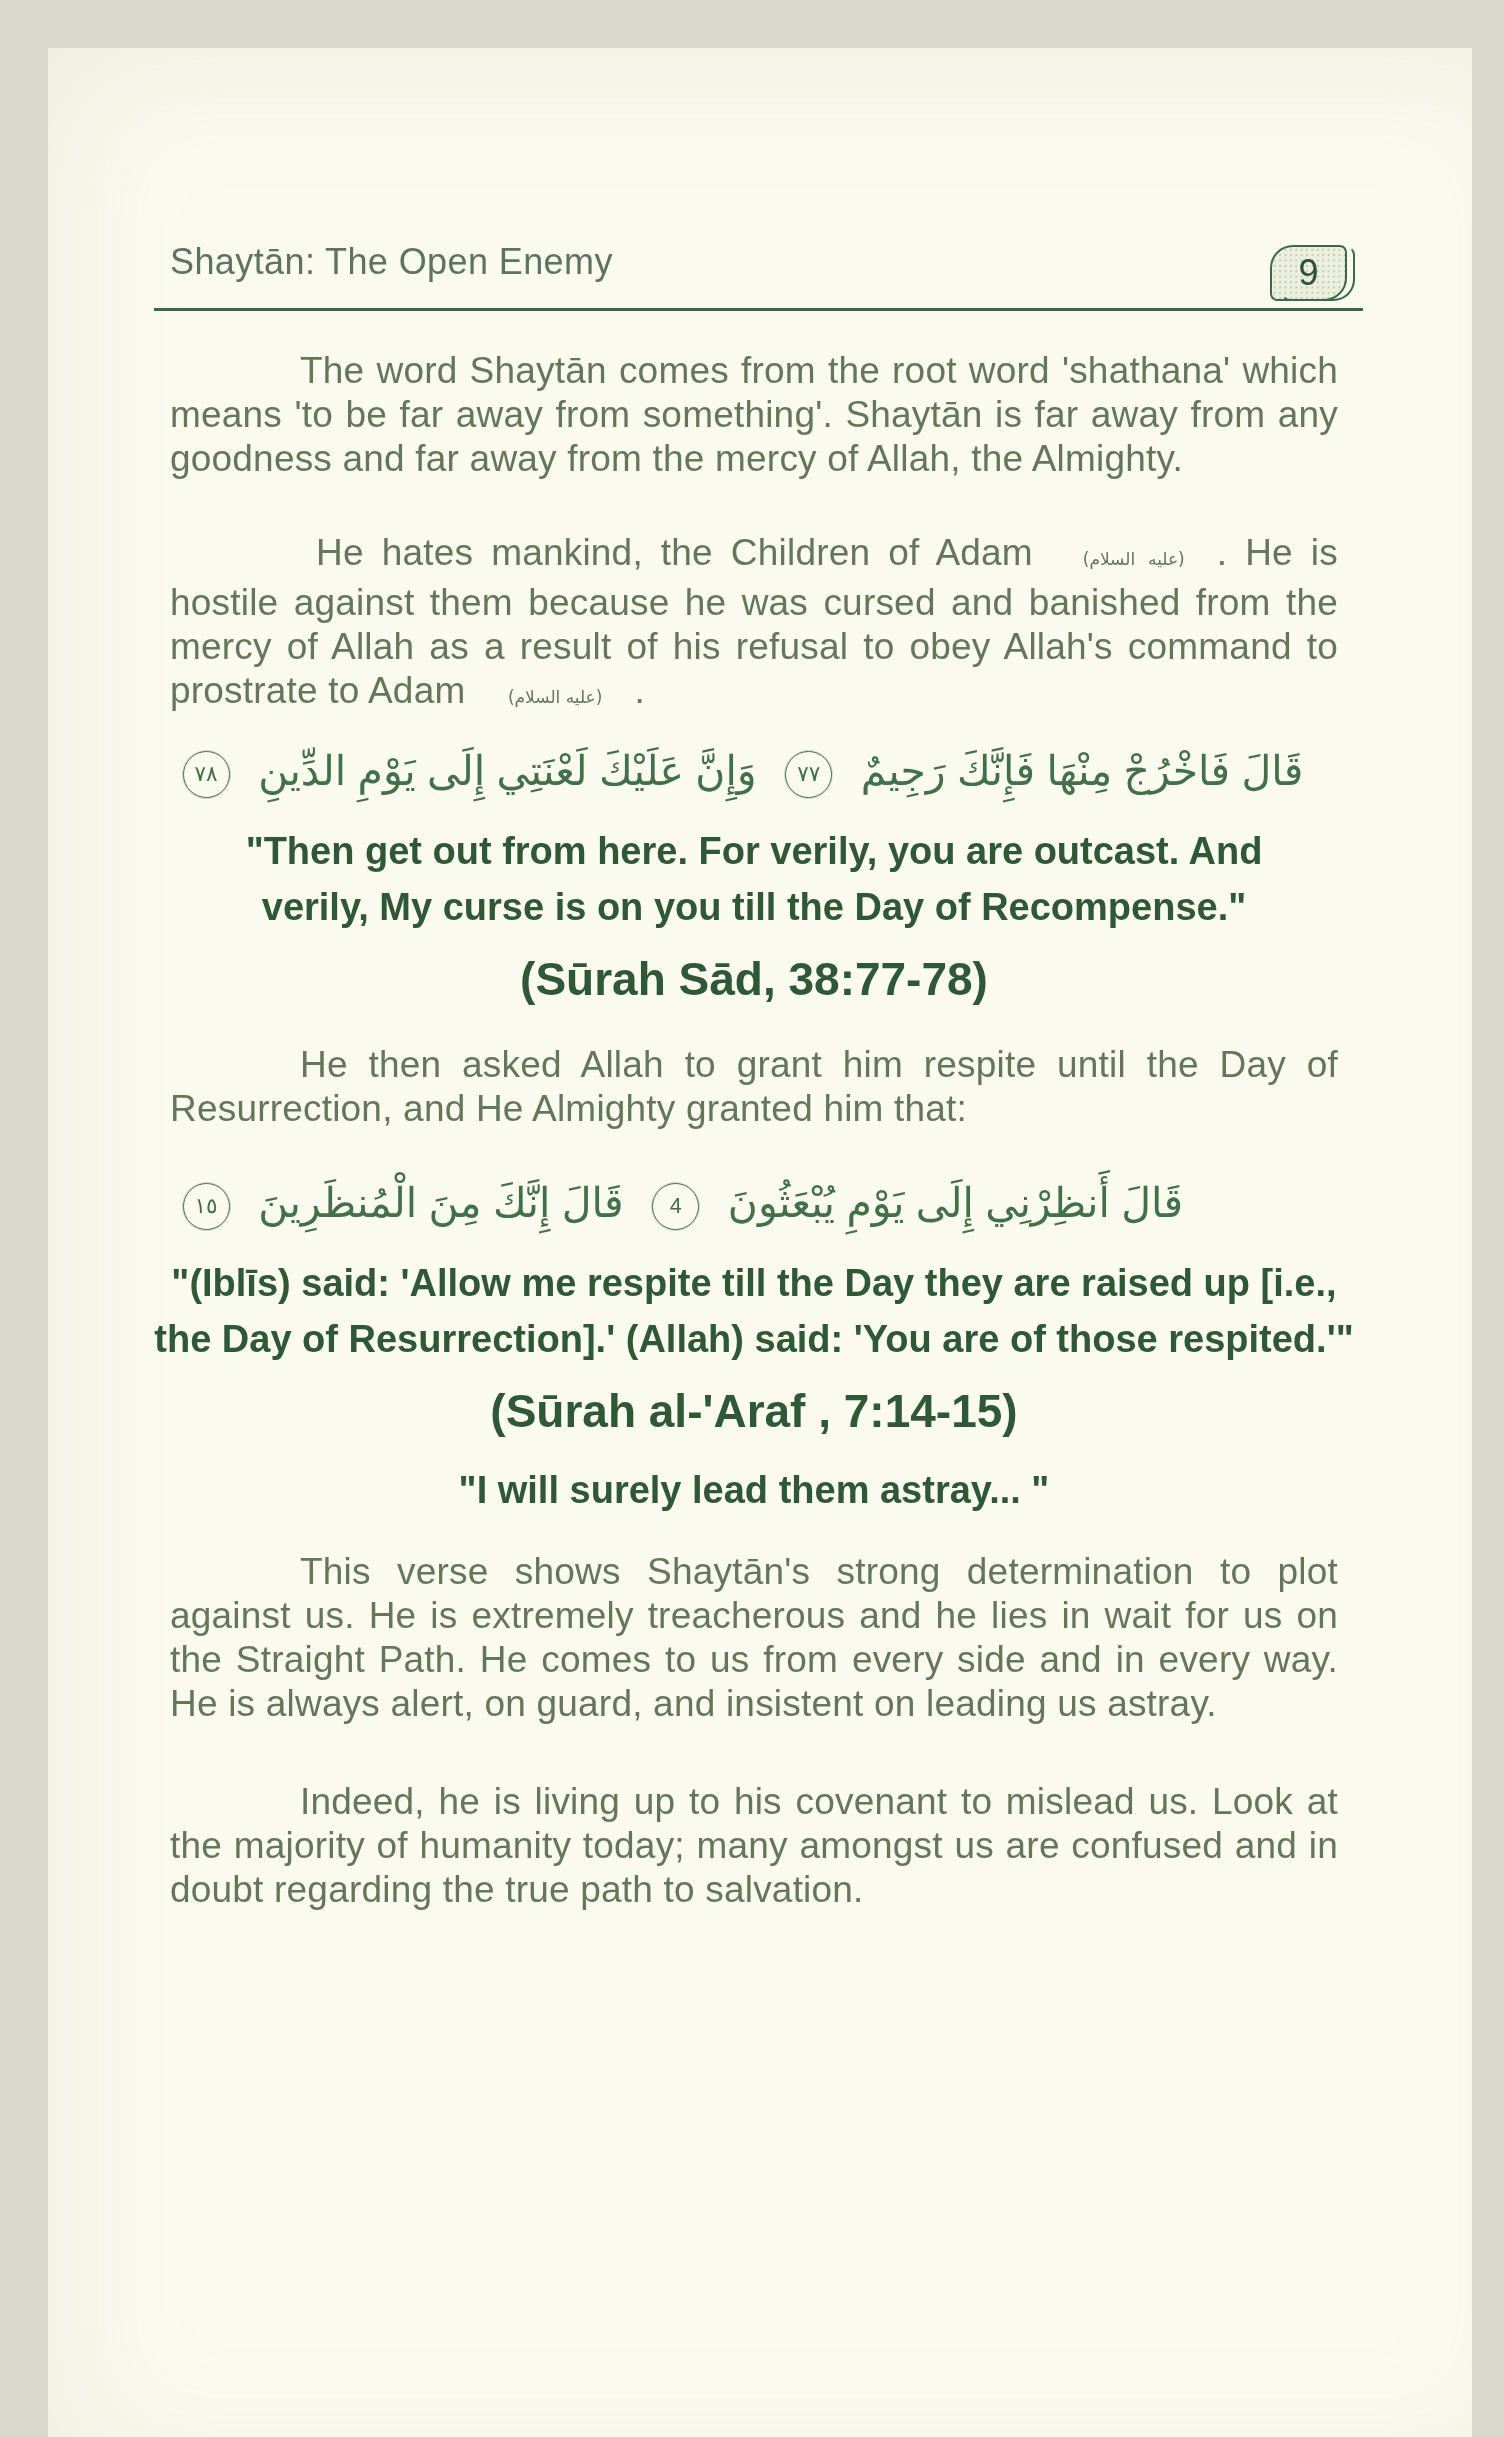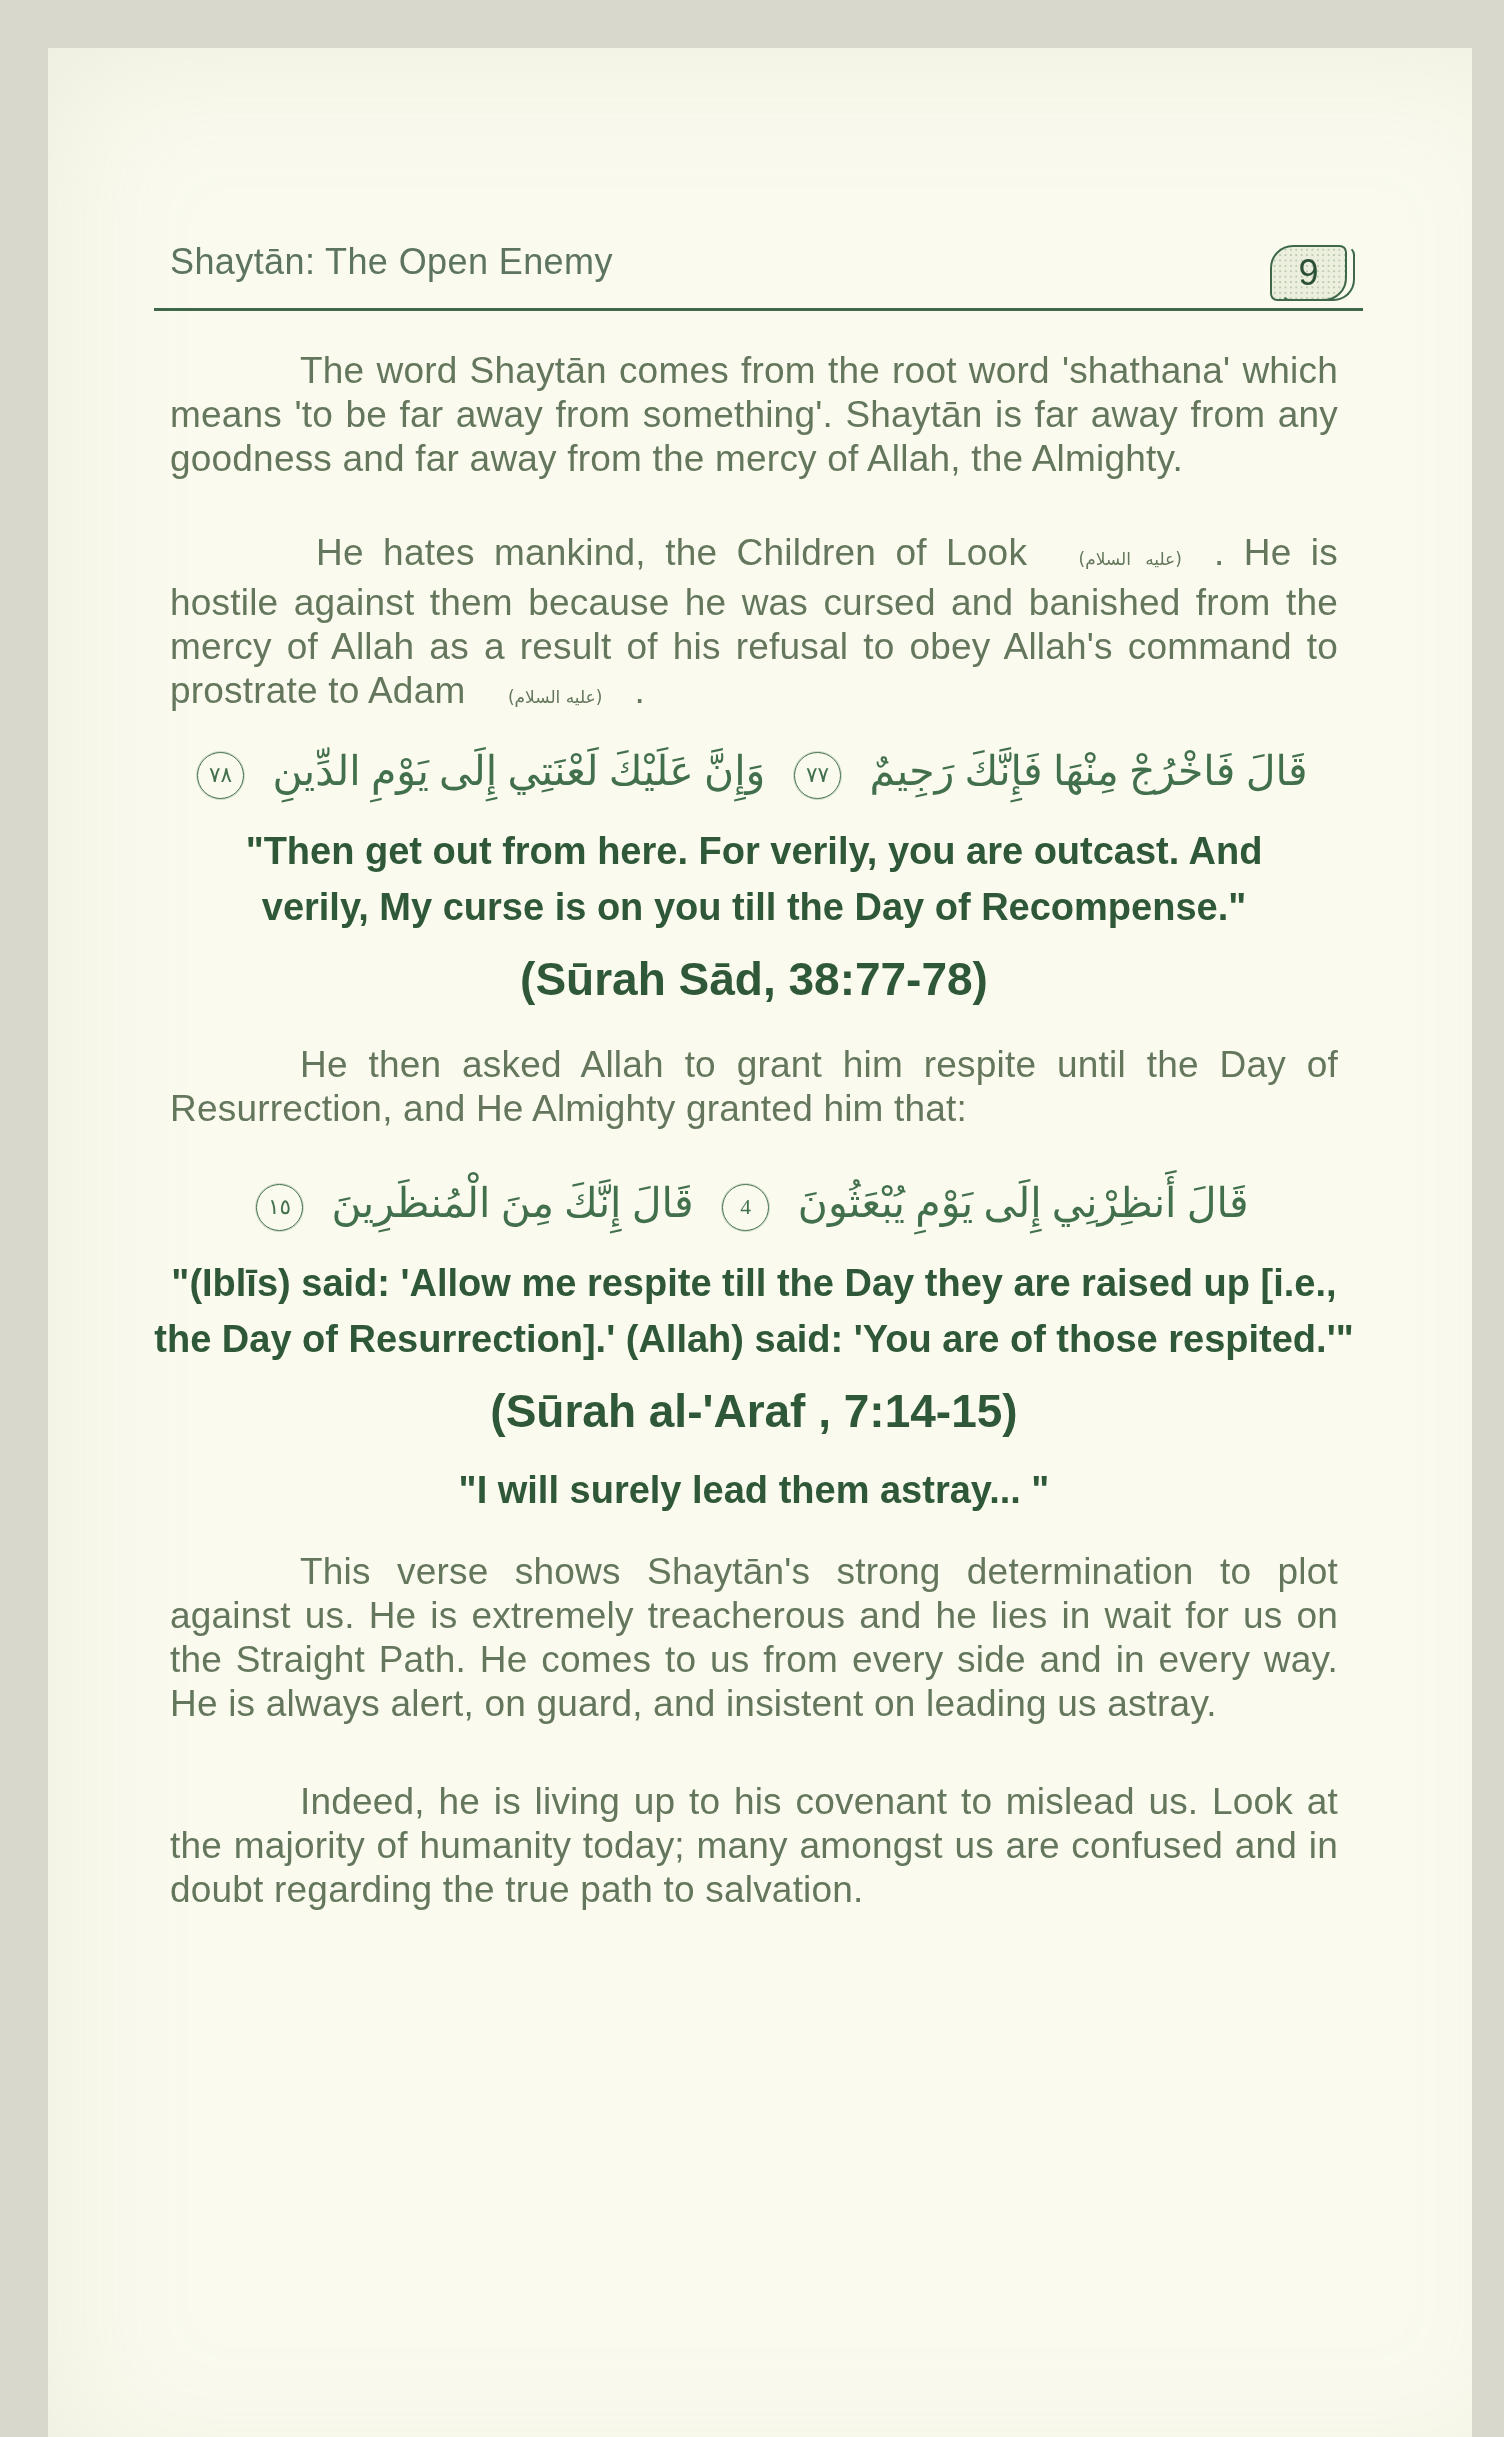--- a/index.html
+++ b/index.html
@@ -79,22 +79,22 @@
   .p4{margin-top:27px;}
   .p5{margin-top:32px;}
   .p6{margin-top:54px;}
   .honorific{
     font-family:"DejaVu Sans", sans-serif;
     font-size:17px;color:var(--body-text);
     letter-spacing:0;white-space:nowrap;
   }
   .arabic{
     direction:rtl;
-    font-family:Liberation Serif, serif;
-    text-align:center;
+    font-family:Liberation Sans, sans-serif;
+    text-align:left;
     font-size:41px;line-height:72px;
     color:var(--arabic-text);
     margin-top:10.8px;
   }
   .arabic .ayah-num{
     display:inline-flex;align-items:center;justify-content:center;
     width:47px;height:47px;
     border:1.8px solid var(--arabic-text);
     border-radius:50%;
     font-size:21.5px;line-height:1;
@@ -127,21 +127,21 @@
     <span class="header-title">Shaytān: The Open Enemy</span>
     <span class="pagebox">
       <span class="page-number">9</span>
     </span>
   </header>
 
   <main class="content">
 
     <p class="body-para p1">The word Shaytān comes from the root word 'shathana' which means 'to be far away from something'. Shaytān is far away from any goodness and far away from the mercy of Allah, the Almighty.</p>
 
-    <p class="body-para p2"><span>He hates mankind, the Children of Look </span><span class="honorific">(عليه السلام)</span><span>. He is hostile against them because he was cursed and banished from the mercy of Allah as a result of his refusal to obey Allah's command to prostrate to Adam </span><span class="honorific">(عليه السلام)</span><span>.</span></p>
+    <p class="body-para p2"><span>He hates mankind, the Children of Adam </span><span class="honorific">(عليه السلام)</span><span>. He is hostile against them because he was cursed and banished from the mercy of Allah as a result of his refusal to obey Allah's command to prostrate to Adam </span><span class="honorific">(عليه السلام)</span><span>.</span></p>
 
     <div class="arabic v1" dir="rtl">
       <span>قَالَ فَاخْرُجْ مِنْهَا فَإِنَّكَ رَجِيمٌ</span><span class="ayah-num">٧٧</span><span>وَإِنَّ عَلَيْكَ لَعْنَتِي إِلَى يَوْمِ الدِّينِ</span><span class="ayah-num">٧٨</span>
     </div>
 
     <div class="quote q1">
       <div class="quote-text">"Then get out from here. For verily, you are outcast. And
 verily, My curse is on you till the Day of Recompense."</div>
       <div class="quote-citation">(Sūrah Sād, 38:77-78)</div>
     </div>

